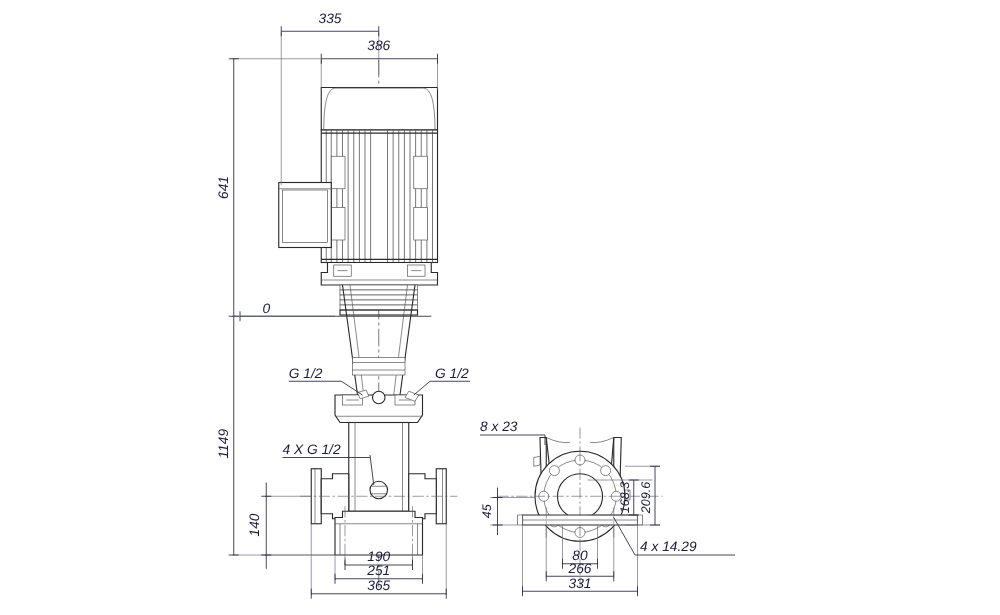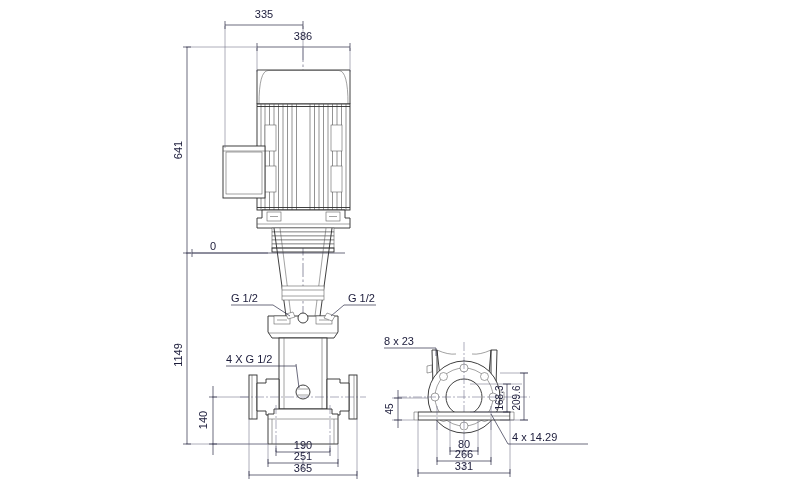--- a/index.html
+++ b/index.html
@@ -1,18 +1,18 @@
 <!DOCTYPE html>
 <html><head>
 <meta charset="utf-8">
 <style>
   html,body{margin:0;padding:0;background:#ffffff;}
   body{width:800px;height:492px;overflow:hidden;
        font-family:"Liberation Sans", sans-serif;}
-  #stage{position:relative;width:644px;height:492px;background:#fff;}
+  #stage{position:relative;width:644px;height:492px;background:#fff;font-style:italic;}
   svg{display:block;}
   .dimtxt{font-family:"Liberation Sans", sans-serif;font-size:11px;fill:#1b1b3a;}
   .dimtxt-sm{font-family:"Liberation Sans", sans-serif;font-size:10px;fill:#1b1b3a;}
   .lead{stroke:#2b2b45;stroke-width:.7;fill:none;}
   .dimline{stroke:#2b2b45;stroke-width:.7;fill:none;}
   .extline{stroke:#6d6d80;stroke-width:.55;fill:none;}
   .obj{stroke:#2a2a2a;stroke-width:.9;fill:none;}
   .obj-f{stroke:#2a2a2a;stroke-width:.9;fill:#ffffff;}
   .thin{stroke:#555;stroke-width:.55;fill:none;}
   .thin-f{stroke:#555;stroke-width:.55;fill:#fff;}

